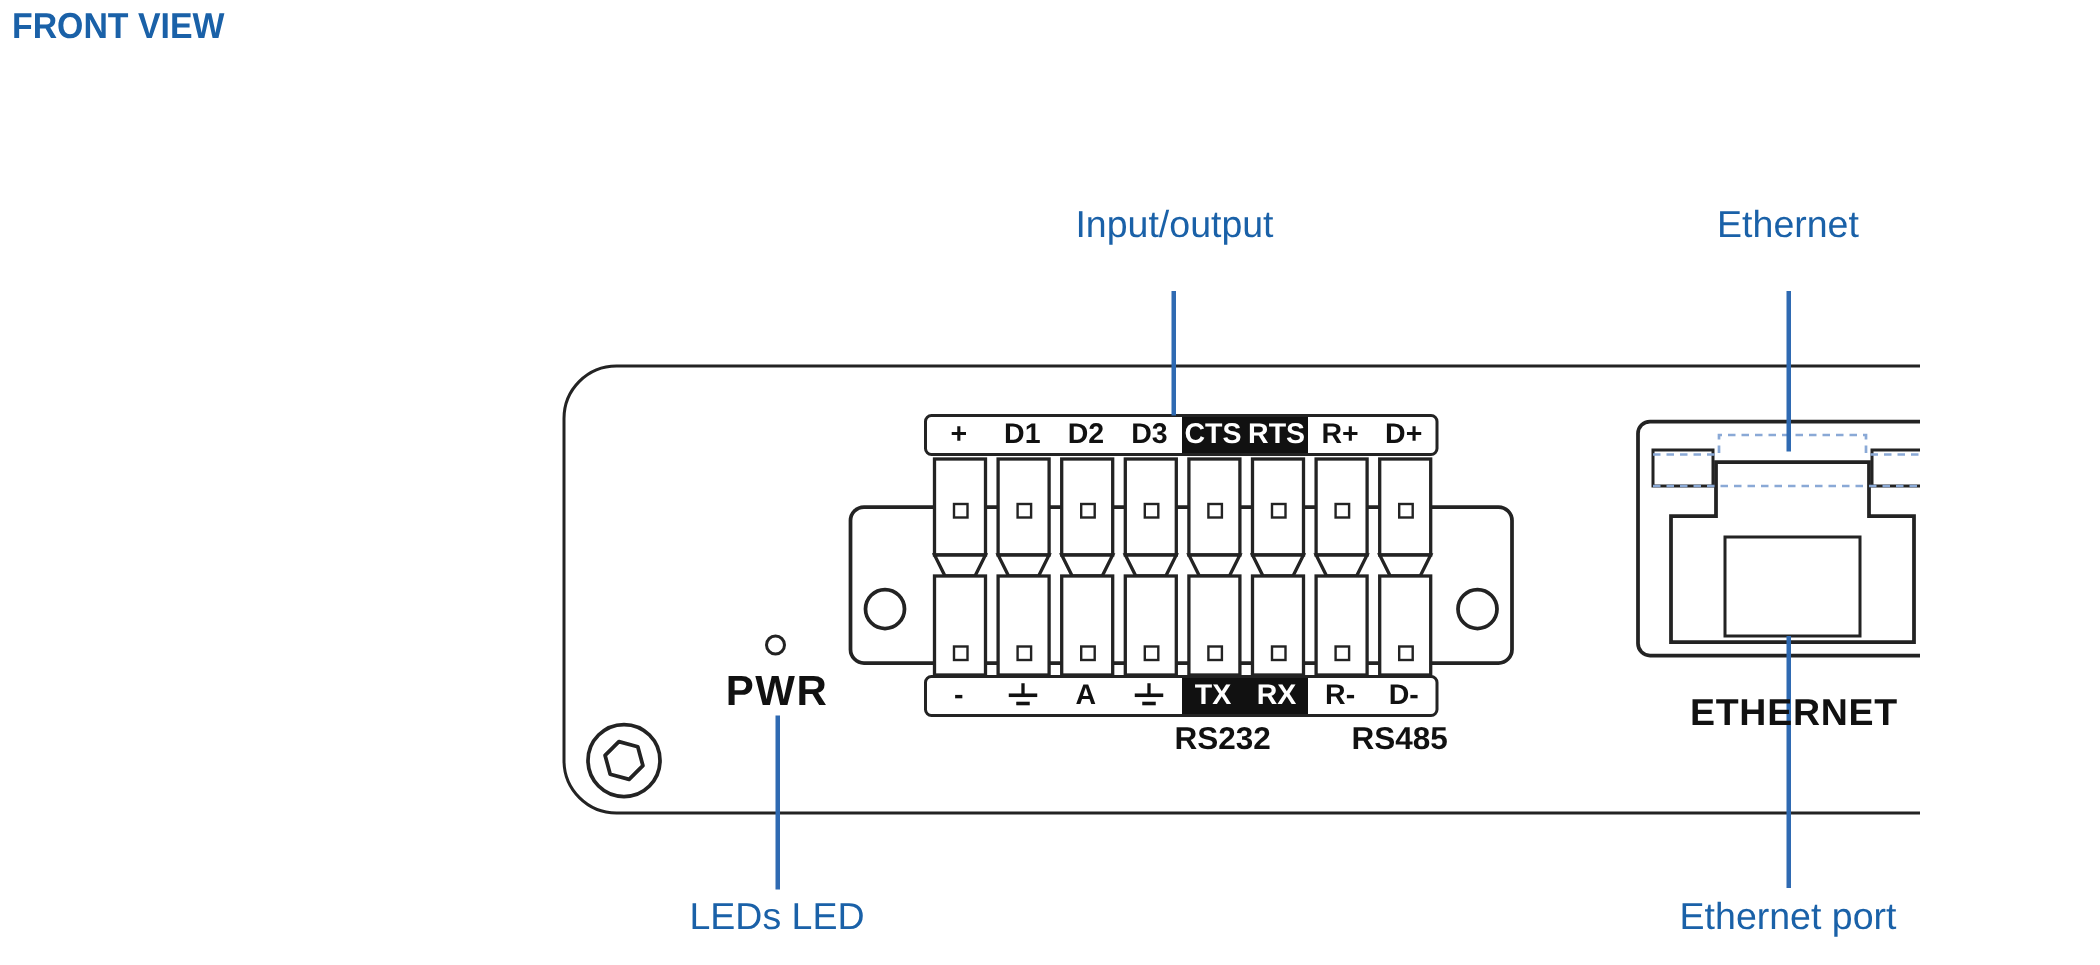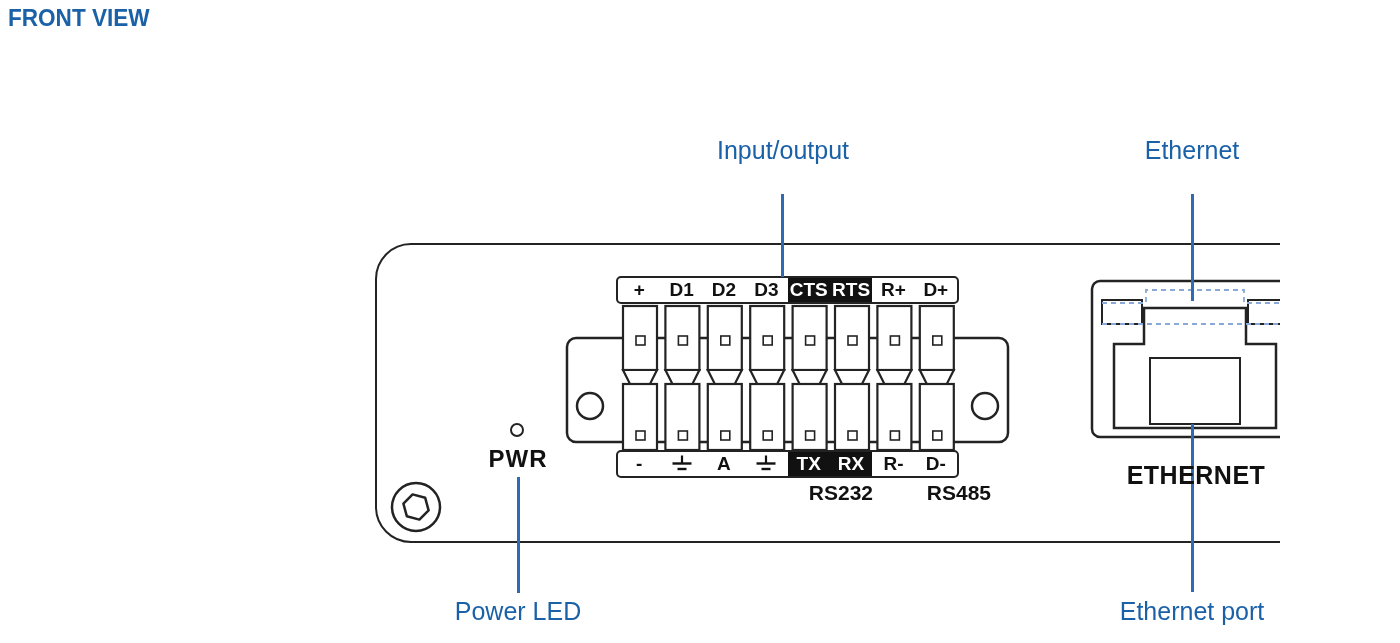--- a/index.html
+++ b/index.html
@@ -11,28 +11,28 @@
          transform:scaleX(.94);transform-origin:left top;white-space:nowrap}
   .callout{text-align:center;color:var(--accent,#1a61a8);font-weight:400;
            font-size:25px;line-height:27px}
   .leader{width:3px;background:var(--leader,#2f6ab2);z-index:5}
   .panel{left:375px;top:243px;width:996px;height:300px;border:2.5px solid var(--stroke,#232323);
          border-radius:36px;background:#fff}
   .screw circle,.screw polygon{fill:#fff;stroke:var(--stroke,#232323);
          stroke-width:2.5;stroke-linejoin:round}
   .led-dot{left:510px;top:423px;width:14px;height:14px;border:2px solid var(--stroke,#232323);
            border-radius:50%;background:#fff}
-  .pwr-label{left:458px;top:445px;width:120px;text-align:center;font-size:24px;
+  .pwr-label{left:458px;top:445px;width:120px;text-align:center;font-size:28px;
              font-weight:700;letter-spacing:1px;color:#111}
   .strip{left:616px;width:343px;height:28px;border:2px solid var(--stroke,#232323);
          border-radius:5px;background:#fff;display:flex;z-index:3}
   .tcell{flex:1;display:flex;align-items:center;justify-content:center;
          font-weight:700;font-size:19px;color:#111}
   .tcell.inverted{background:var(--invert,#111);color:#fff}
-  .serial{top:481px;width:90px;text-align:right;font-weight:700;font-size:21px;color:#111}
+  .serial{top:481px;width:90px;text-align:left;font-weight:700;font-size:21px;color:#111}
   .eth-label{left:1096px;top:461px;width:200px;text-align:center;font-size:25px;
              font-weight:700;letter-spacing:.5px;color:#111;z-index:6}
   .connector .plate{fill:#fff;stroke:var(--stroke,#232323);stroke-width:2.5}
   #pins .pin{fill:#fff;stroke:var(--stroke,#232323);stroke-width:2.2}
   #pins .sq{fill:#fff;stroke:var(--stroke,#232323);stroke-width:1.6}
   .jack .jf{fill:#fff;stroke:var(--stroke,#232323);stroke-width:2.5}
   .jack .jf2{fill:#fff;stroke:var(--stroke,#232323);stroke-width:2}
   .jack .dash{fill:none;stroke:var(--dash,#8aa9d6);stroke-width:1.8;stroke-dasharray:5 4}
 </style>
 </head>
@@ -41,21 +41,21 @@
 <div class="canvas">
 
   <div class="abs title">FRONT VIEW</div>
 
   <div class="abs callout" style="left:683px;top:137px;width:200px">
     <div>Input/output</div>
   </div>
   <div class="abs callout" style="left:1092px;top:137px;width:200px">
     <div>Ethernet</div>
   </div>
-  <div class="abs callout" style="left:418px;top:598px;width:200px">Power LED</div>
+  <div class="abs callout" style="left:418px;top:598px;width:200px">LEDs LED</div>
   <div class="abs callout" style="left:1092px;top:598px;width:200px">Ethernet port</div>
 
   <div class="abs leader" style="left:781px;top:194px;height:83px"></div>
   <div class="abs leader" style="left:1191px;top:194px;height:107px"></div>
   <div class="abs leader" style="left:517px;top:477px;height:116px"></div>
   <div class="abs leader" style="left:1191px;top:424px;height:168px"></div>
 
   <div class="abs panel"></div>
 
   <svg class="abs screw" style="left:1311px;top:256px" width="60" height="60" viewBox="0 0 60 60">

